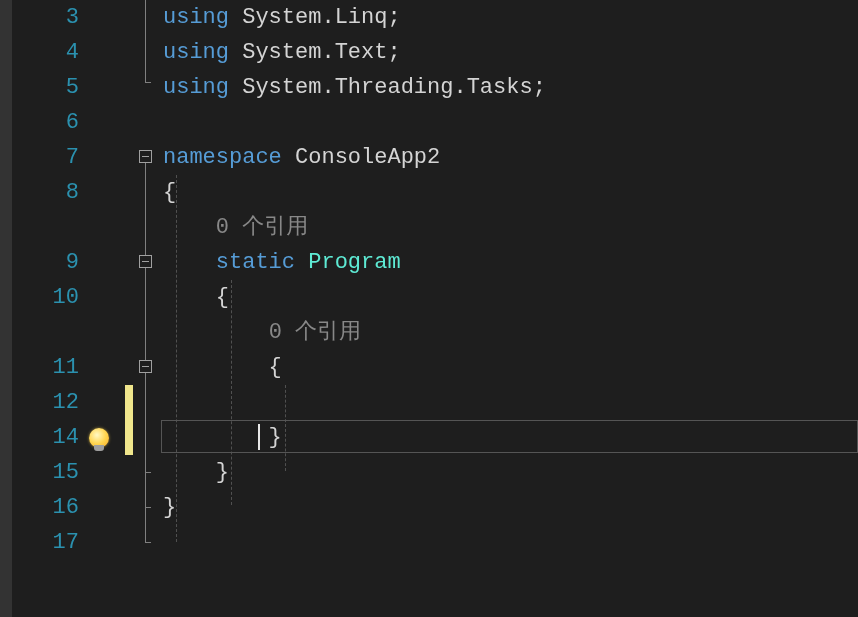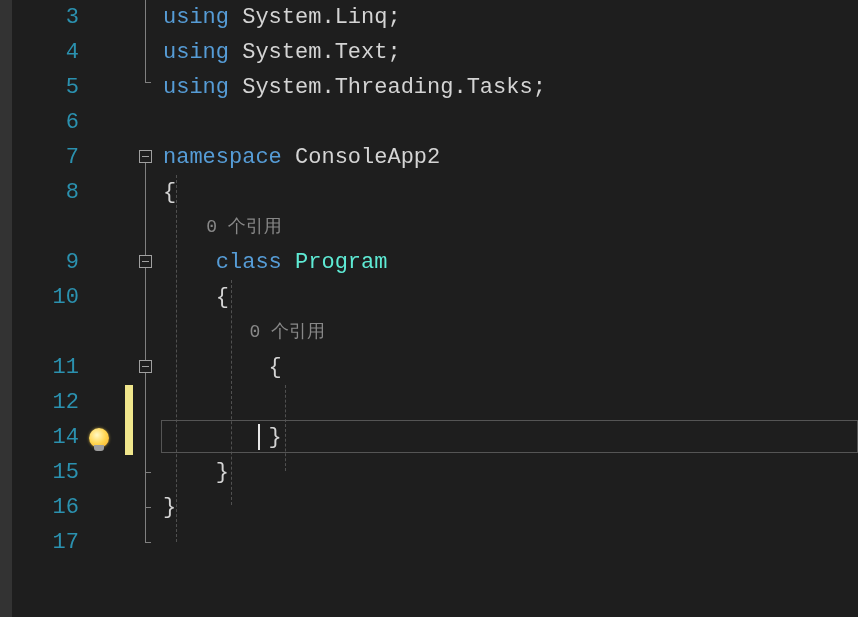--- a/index.html
+++ b/index.html
@@ -126,21 +126,21 @@
       line-height: 35px;
       white-space: pre;
       position: relative;
       padding-left: 2px;
     }
     .codelens-line {
       height: 35px;
       line-height: 35px;
       white-space: pre;
       color: #888888;
-      font-size: 18px;
+      font-size: 22px;
       padding-left: 2px;
     }
     .kw { color: #569cd6; }
     .type { color: #5eead4; }
     .ident { color: #dcdcaa; }
     .punct { color: #d4d4d4; }
     .param { color: #9cdcfe; border-bottom: 1px dotted #888; }
     .plain { color: #d4d4d4; }
     .indent-guide {
       position: absolute;
@@ -222,21 +222,21 @@
     <div class="current-line-hl" style="top:420px; height:33px;"></div>
     <div class="cursor" style="left:97px; top:424px;"></div>
 
     <div class="code-line"><span class="kw">using</span><span class="plain"> System.Linq;</span></div>
     <div class="code-line"><span class="kw">using</span><span class="plain"> System.Text;</span></div>
     <div class="code-line"><span class="kw">using</span><span class="plain"> System.Threading.Tasks;</span></div>
     <div class="code-line"></div>
     <div class="code-line"><span class="kw">namespace</span><span class="plain"> ConsoleApp2</span></div>
     <div class="code-line"><span class="punct">{</span></div>
     <div class="codelens-line">    <span>0 个引用</span></div>
-    <div class="code-line">    <span class="kw">class</span><span class="type"> Program</span></div>
+    <div class="code-line">    <span class="kw">static</span><span class="type"> Program</span></div>
     <div class="code-line"><span class="punct">    {</span></div>
     <div class="codelens-line">        <span>0 个引用</span></div>
     <div class="code-line"><span class="punct">        {</span></div>
     <div class="code-line"></div>
     <div class="code-line"><span class="punct">        }</span></div>
     <div class="code-line"><span class="punct">    }</span></div>
     <div class="code-line"><span class="punct">}</span></div>
     <div class="code-line"></div>
   </div>
 </div>

